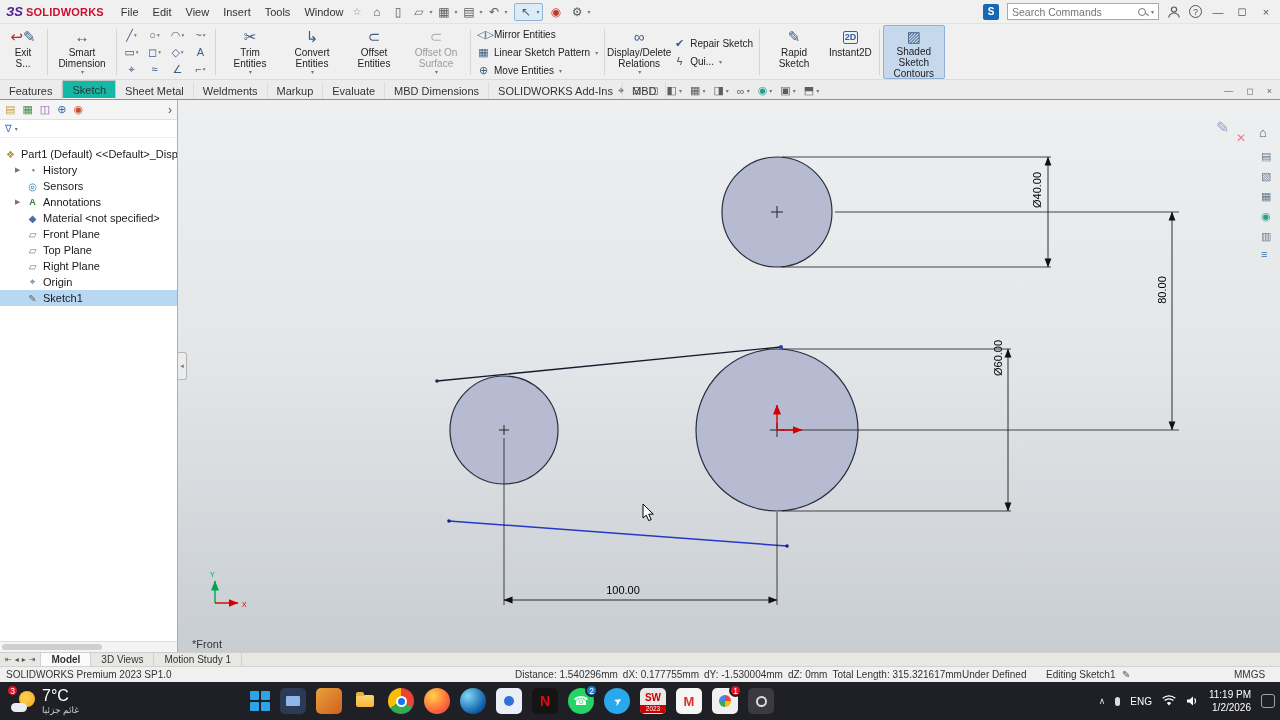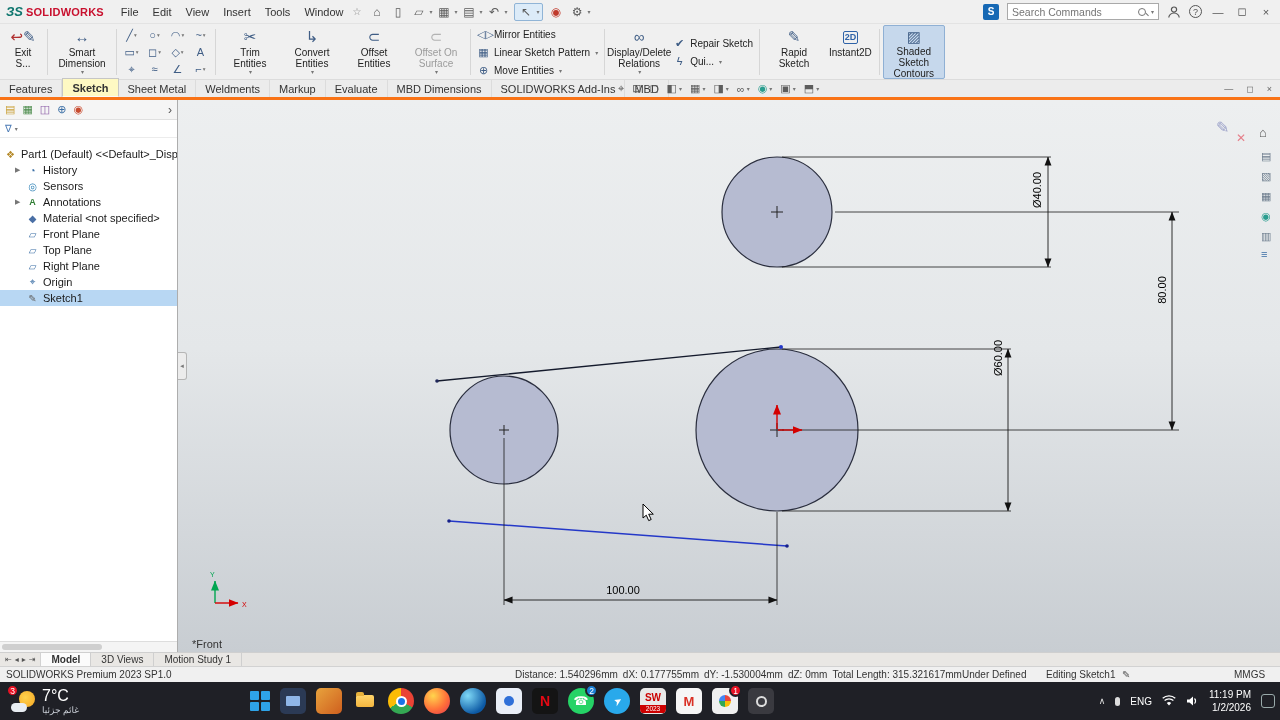--- a/index.html
+++ b/index.html
@@ -2,21 +2,21 @@
 <html><head>
 <meta charset="utf-8">
 <style>
   *{box-sizing:border-box;margin:0;padding:0}
   body{width:1280px;height:720px;overflow:hidden;font-family:"Liberation Sans",sans-serif;background:#f0f0f0}
   .screen{position:relative;width:1280px;height:720px}
 
   
   .titlebar{height:24px;background:#f0f0f0;border-bottom:1px solid #e3e3e3;display:flex;align-items:center;padding:0 6px;font-size:11px;color:#333;position:relative;z-index:5}
   .logo{display:flex;align-items:center;gap:3px;margin-right:10px}
-  .logo-mark{color:#0f766e;font-weight:bold;font-style:italic;font-size:13px}
+  .logo-mark{color:#4c1d95;font-weight:bold;font-style:italic;font-size:13px}
   .logo-text{color:#c8102e;font-weight:bold;letter-spacing:.2px}
   .menu{padding:3px 7px;border-radius:2px;cursor:default}
   .pin{color:#888;margin:0 6px 0 2px;font-size:10px}
   .qicon{width:19px;text-align:center;color:#5a5a5a;font-size:12px;line-height:16px}
   .qgrp{display:flex;align-items:center;margin-right:2px}
   .caret{font-size:6px;color:#777;margin-left:1px}
   .selbox{border:1px solid #90b4d6;background:#dcebf8;border-radius:2px;padding:0 2px;margin:0 4px}
   .bead{color:#c0392b}
   .doc-title{position:absolute;left:0;right:0;top:5px;text-align:center;color:#444;pointer-events:none}
   .tright{margin-left:auto;display:flex;align-items:center;gap:8px}
@@ -37,23 +37,23 @@
   .bigbtn.disabled .bicon{color:#b3b3b3}
   .grid12{display:grid;grid-template-columns:repeat(4,23px);grid-auto-rows:17px;align-content:center}
   .gcell{display:flex;align-items:center;justify-content:center;font-size:11px;color:#3f5d85}
   .gcell .caret{font-size:5.5px}
   .stackcol{display:flex;flex-direction:column;justify-content:center;gap:3px}
   .srow{display:flex;align-items:center;gap:4px;font-size:10px;color:#222;padding:1px 3px;white-space:nowrap}
   .srow .sic{color:#3f5d85;font-size:11px;width:13px;text-align:center}
   .ic2d{font-size:9px;font-weight:bold;color:#2f63a8;border:1px solid #2f63a8;border-radius:2px;padding:0 1px;line-height:11px}
 
   
-  .tabrow{height:20px;background:#ececec;border-bottom:3px solid #f97316;display:flex;align-items:flex-end;font-size:11px;color:#333;position:relative}
+  .tabrow{height:20px;background:#ececec;border-bottom:1px solid #f97316;display:flex;align-items:flex-end;font-size:11px;color:#333;position:relative}
   .rtab{padding:3px 9px 2px;border-right:1px solid #dcdcdc;white-space:nowrap}
-  .rtab.active{background:#fef9c3;border:1px solid #c6c6c6;border-bottom:1px solid #fafafa;font-weight:bold}
+  .rtab.active{background:#14b8a6;border:1px solid #c6c6c6;border-bottom:1px solid #fafafa;font-weight:normal}
   .hud{position:absolute;left:618px;bottom:2px;display:flex;align-items:center;gap:8px;color:#5d5d5d;font-size:11px}
   .hud .hitem{display:flex;align-items:center;gap:1px}
   .hud .teal{color:#2a9d8f}
   .winctl{position:absolute;right:8px;bottom:3px;display:flex;gap:13px;color:#666;font-size:9px}
 
   
   .main{display:flex;height:552px;position:relative}
   .leftpanel{width:178px;background:#fff;border-right:1px solid #adadad;display:flex;flex-direction:column;font-size:11px;flex:none}
   .pm-tabs{height:20px;background:#f5f5f5;border-bottom:1px solid #e0e0e0;display:flex;align-items:center;gap:7px;padding:0 5px;font-size:11px}
   .pm-expand{margin-left:auto;color:#555;font-size:12px}

